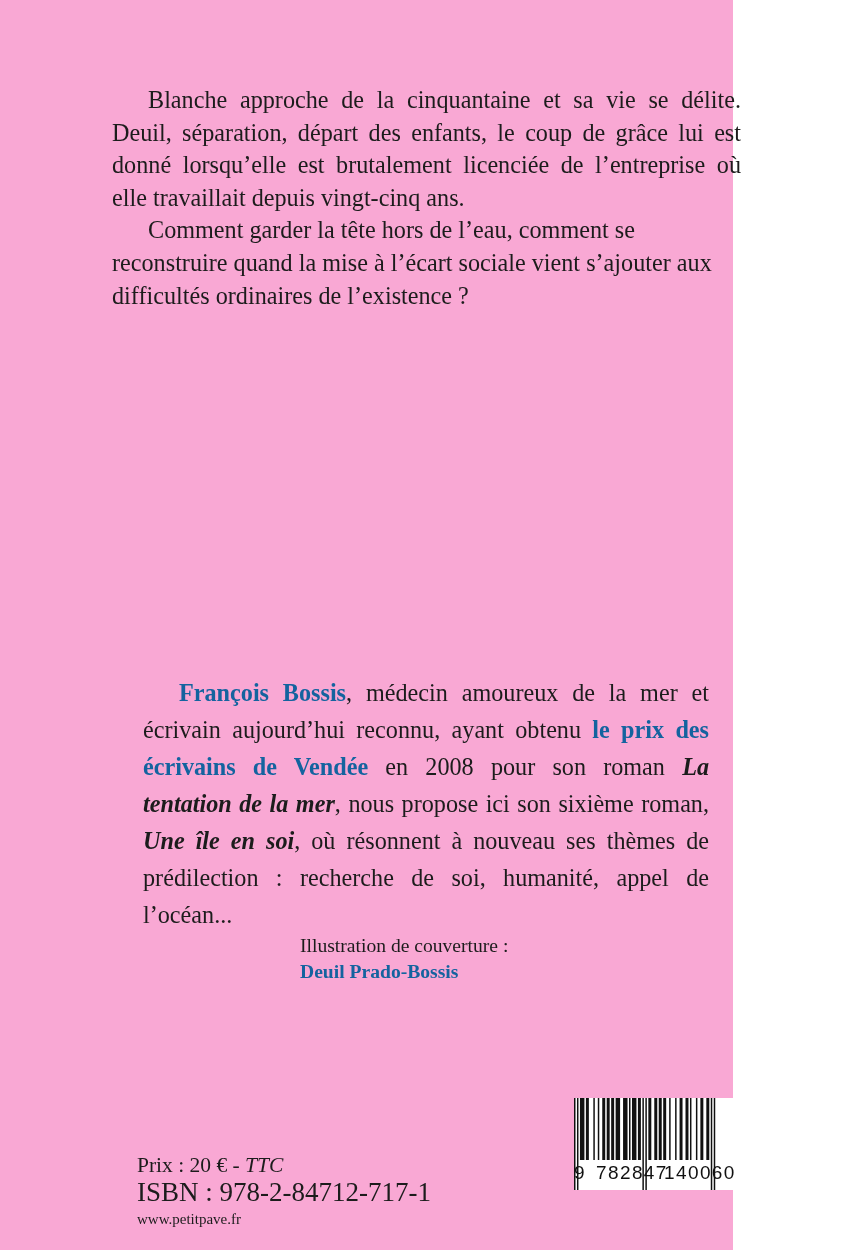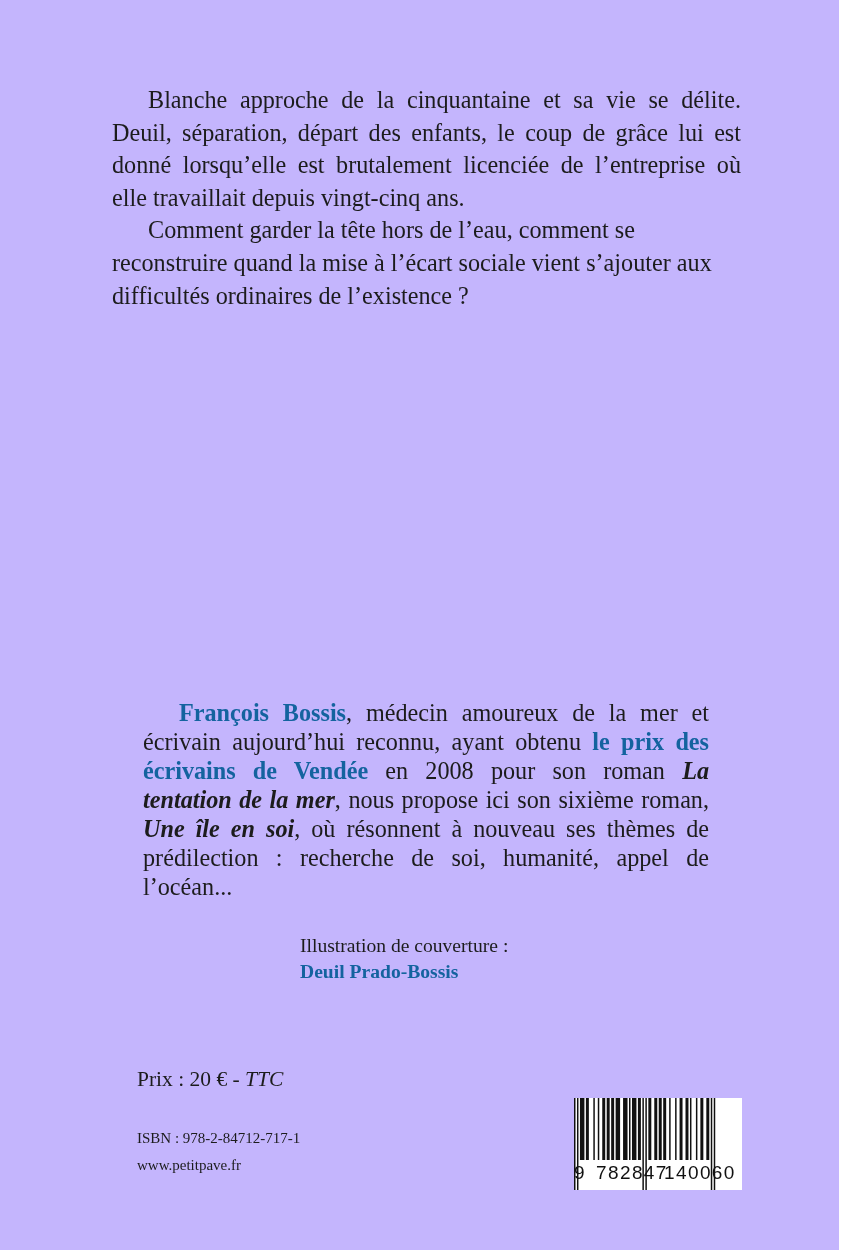--- a/index.html
+++ b/index.html
@@ -11,23 +11,23 @@
     height: 1250px;
     background: #ffffff;
     font-family: "Liberation Serif", "DejaVu Serif", serif;
     color: #1a1a1a;
     overflow: hidden;
     position: relative;
   }
 
   .page {
     position: relative;
-    width: 839px;
+    width: 733px;
     height: 1250px;
-    background: #c4b5fd;
+    background: #f9a8d4;
   }
 
   
   .synopsis {
     position: absolute;
     left: 112px;
     top: 84px;
     width: 629px;
     font-size: 24.2px;
     line-height: 32.6px;
@@ -42,24 +42,24 @@
     text-indent: 36px;
   }
   .synopsis p:last-child {
     text-align: left;
   }
 
   
   .bio {
     position: absolute;
     left: 143px;
-    top: 698px;
+    top: 674px;
     width: 566px;
     font-size: 24.2px;
-    line-height: 29px;
+    line-height: 37px;
     text-align: justify;
     color: #1c1c1c;
     -webkit-hyphens: none;
     hyphens: none;
   }
   .bio p {
     margin: 0;
     text-indent: 36px;
   }
   .accent {
@@ -84,35 +84,34 @@
   .credit .credit-name {
     color: #14639f;
     font-weight: bold;
     display: block;
   }
 
   
   .footer-info {
     position: absolute;
     left: 137px;
-    top: 1066px;
+    top: 1152px;
     font-size: 21.5px;
     line-height: 27px;
     color: #1c1c1c;
     white-space: nowrap;
   }
   .footer-info .ttc {
     font-style: italic;
   }
   .footer-info .line {
     display: block;
   }
   .footer-info .line-isbn {
-    font-size: 15px;
-    margin-top: 32px;
+    font-size: 27px;
   }
   .footer-info .line-web {
     font-size: 15px;
   }
 
   
   .barcode {
     position: absolute;
     left: 574px;
     top: 1098px;

